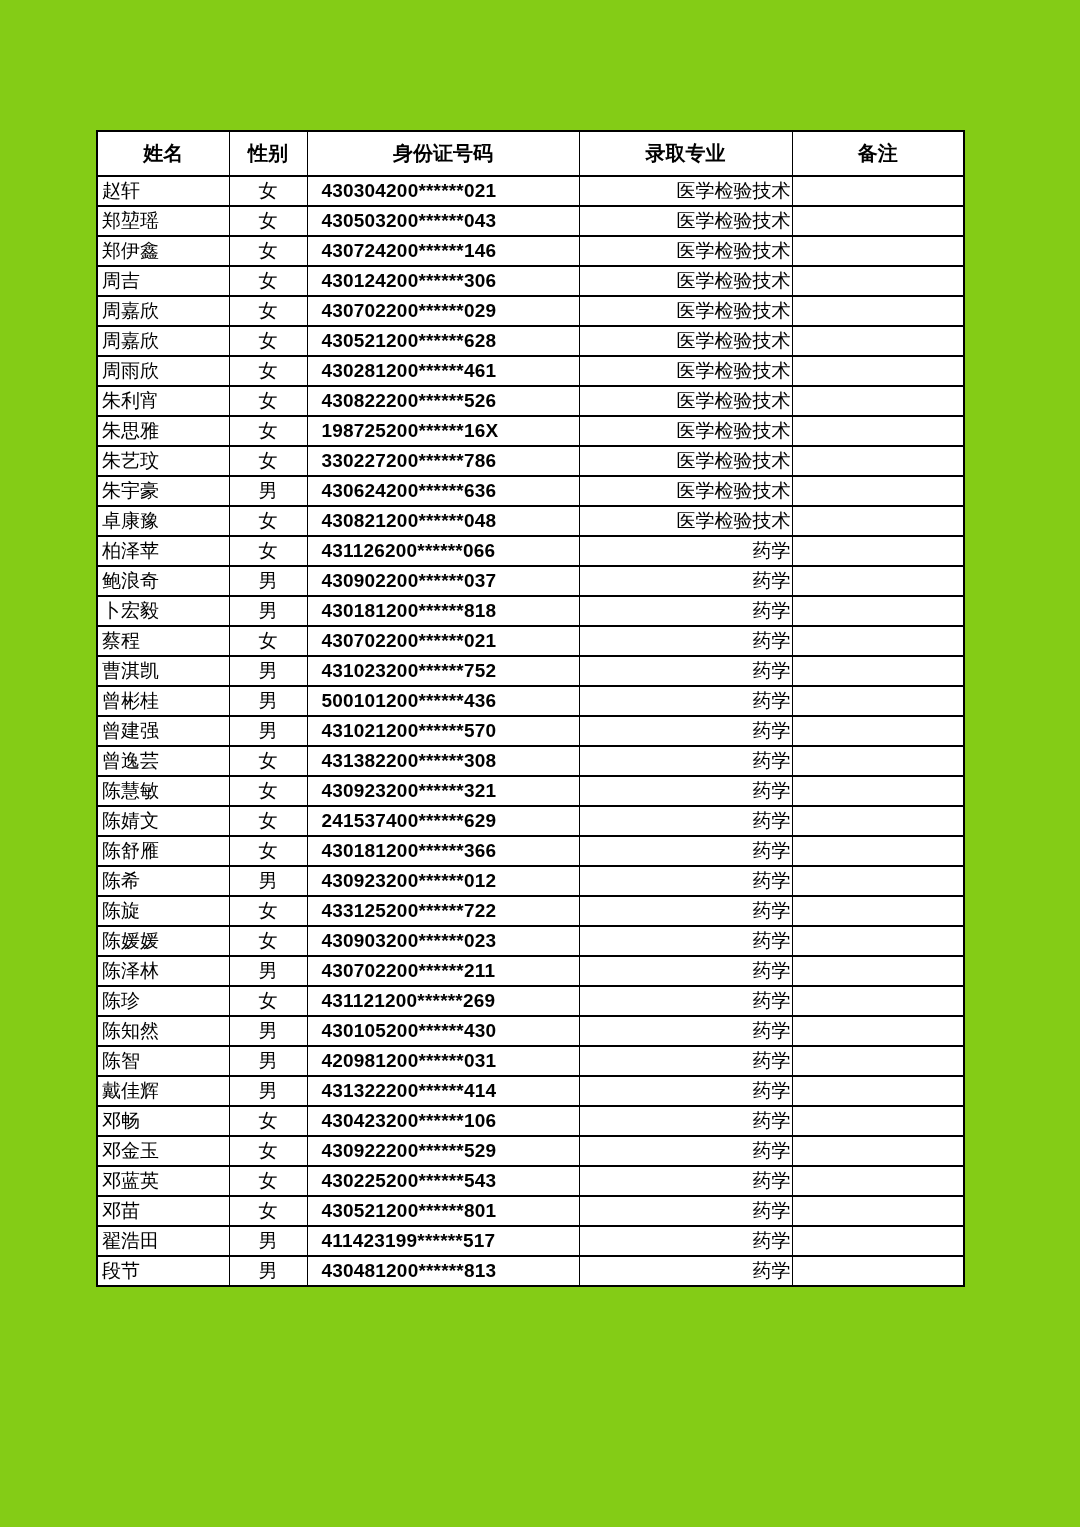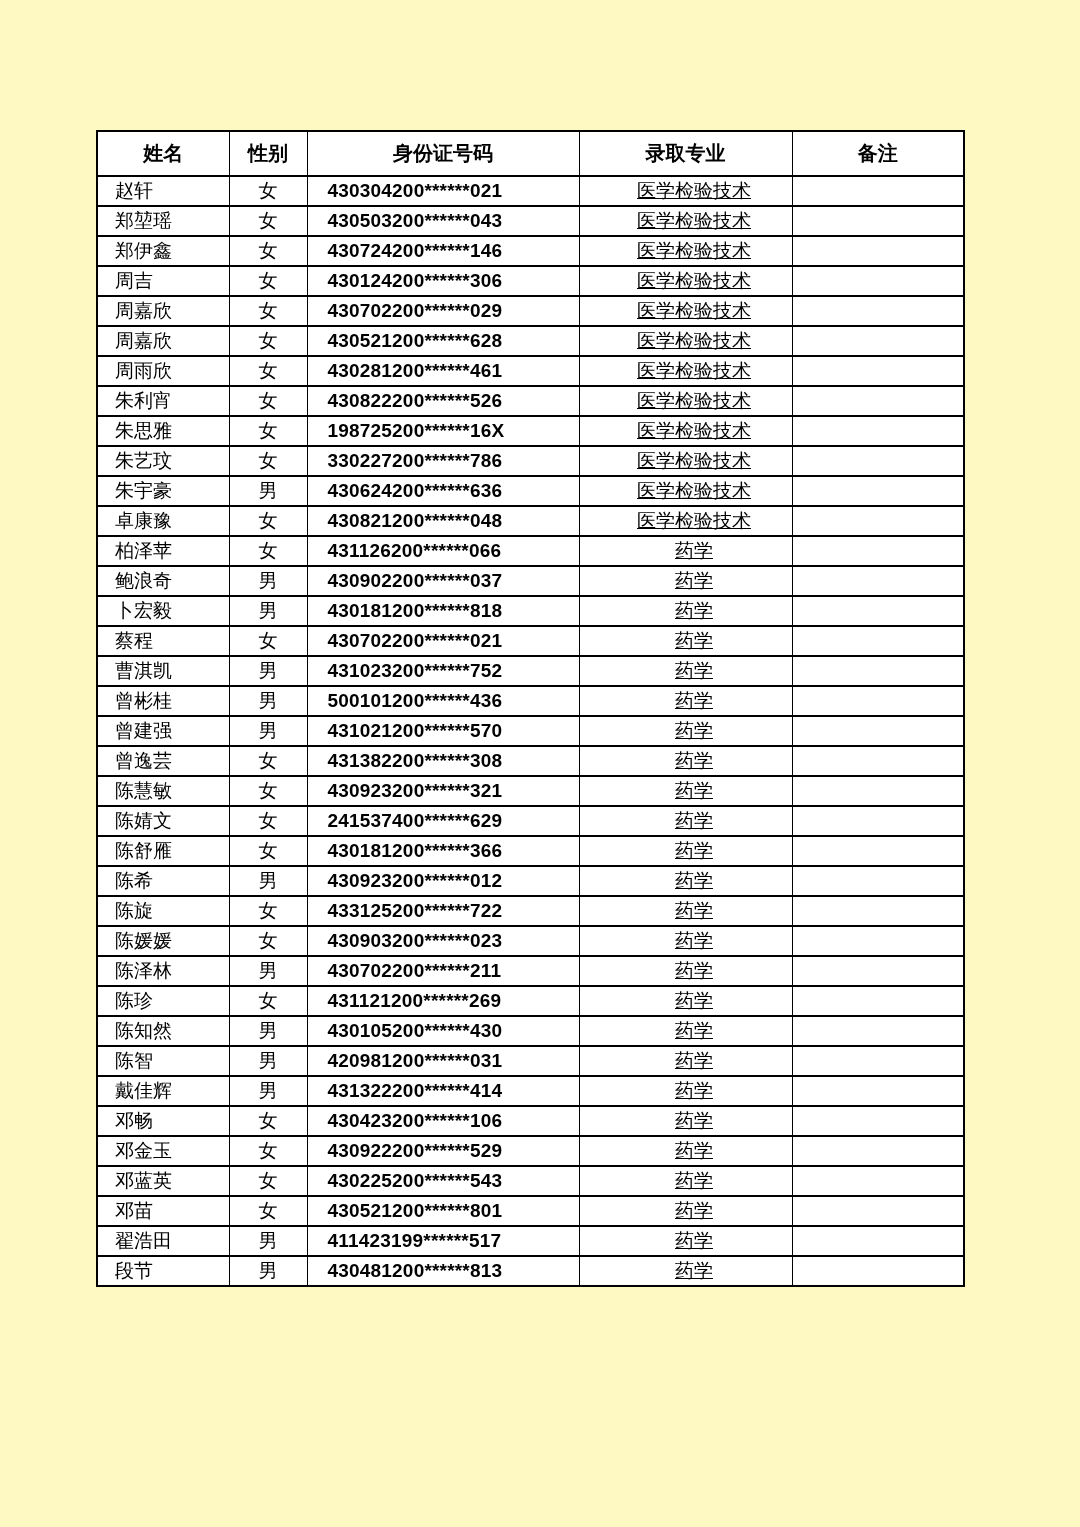--- a/index.html
+++ b/index.html
@@ -5,21 +5,21 @@
   html, body {
     margin: 0;
     padding: 0;
     background: #ffffff;
     font-family: "Liberation Serif", serif;
   }
   .page {
     position: relative;
     width: 1080px;
     height: 1527px;
-    background: #fef9c3;
+    background: #84cc16;
     overflow: hidden;
   }
   .table-wrap {
     position: absolute;
     left: 96px;
     top: 130px;
     width: 867px;
   }
   table.roster {
     border-collapse: collapse;
@@ -52,40 +52,39 @@
     vertical-align: middle;
     font-family: "Liberation Serif", serif;
   }
   table.roster tbody td {
     height: 25.4px;
     font-size: 19px;
     vertical-align: middle;
   }
   td.col-name {
     text-align: left;
-    padding-left: 17px;
+    padding-left: 4px;
     font-family: "Liberation Serif", serif;
   }
   td.col-gender {
     text-align: center;
     font-family: "Liberation Serif", serif;
   }
   td.col-id {
     text-align: left;
-    padding-left: 20px;
+    padding-left: 14px;
     font-family: "Liberation Sans", sans-serif;
     font-weight: 700;
     font-size: 20px;
     letter-spacing: 0.2px;
   }
   td.col-major {
-    text-align: center;
+    text-align: right;
     padding-left: 18px;
     font-family: "Liberation Serif", serif;
-    text-decoration: underline;
   }
   td.col-note {
     text-align: left;
   }
 </style>
 </head>
 <body>
 
 <div class="page">
   <div class="table-wrap">

